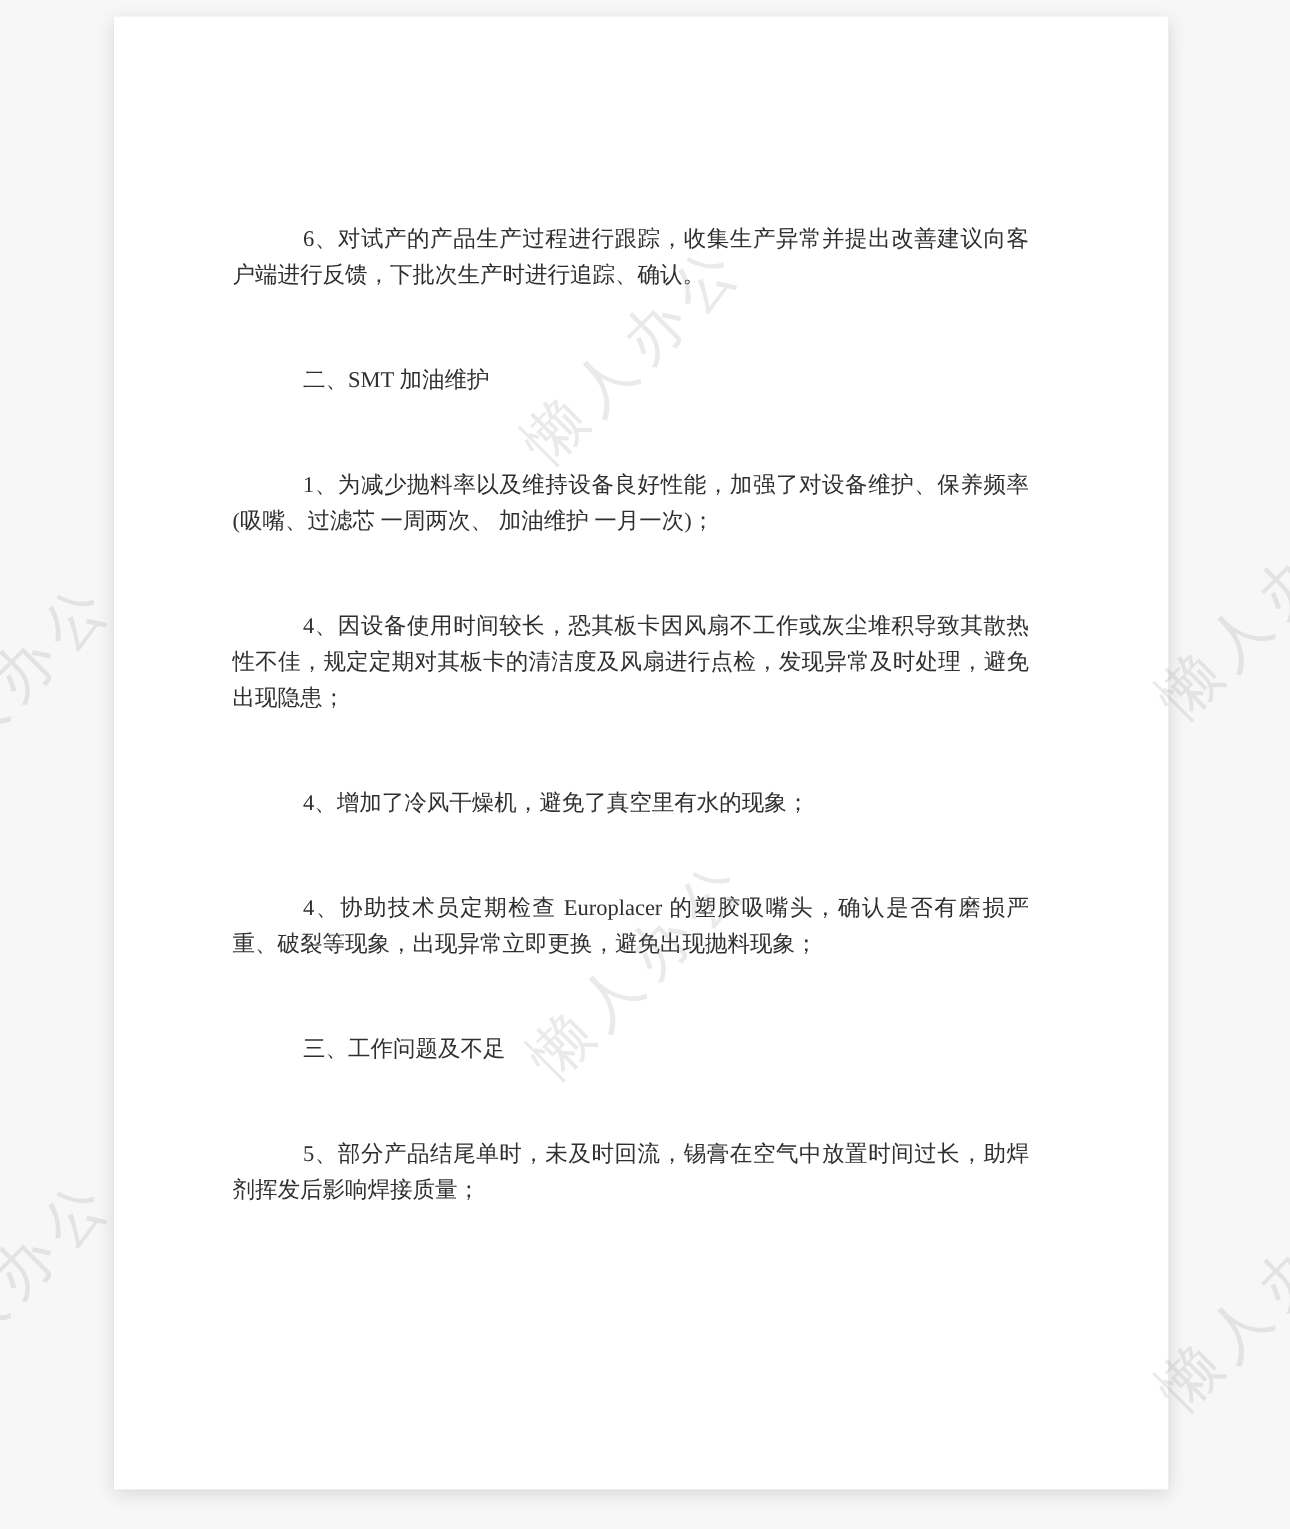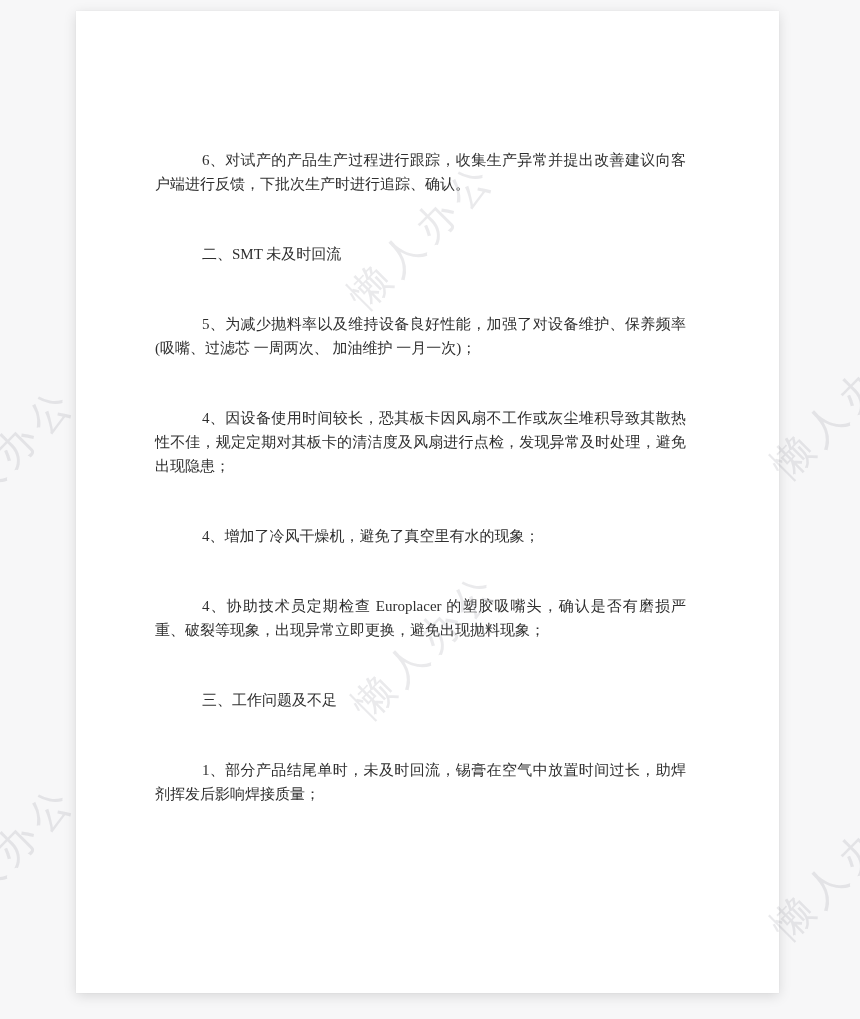--- a/index.html
+++ b/index.html
@@ -66,27 +66,27 @@
   .wm-6 { left: 845px; top: 866px; }
 </style>
 </head>
 <body>
 
 <div class="canvas">
 
   <div class="paper">
     <div class="content">
       <p>6、对试产的产品生产过程进行跟踪，收集生产异常并提出改善建议向客户端进行反馈，下批次生产时进行追踪、确认。</p>
-      <p>二、SMT 未及时回流</p>
-      <p>5、为减少抛料率以及维持设备良好性能，加强了对设备维护、保养频率(吸嘴、过滤芯 一周两次、 加油维护 一月一次)；</p>
+      <p>二、SMT 加油维护</p>
+      <p>1、为减少抛料率以及维持设备良好性能，加强了对设备维护、保养频率(吸嘴、过滤芯 一周两次、 加油维护 一月一次)；</p>
       <p>4、因设备使用时间较长，恐其板卡因风扇不工作或灰尘堆积导致其散热性不佳，规定定期对其板卡的清洁度及风扇进行点检，发现异常及时处理，避免出现隐患；</p>
       <p>4、增加了冷风干燥机，避免了真空里有水的现象；</p>
       <p>4、协助技术员定期检查 Europlacer 的塑胶吸嘴头，确认是否有磨损严重、破裂等现象，出现异常立即更换，避免出现抛料现象；</p>
       <p>三、工作问题及不足</p>
-      <p>1、部分产品结尾单时，未及时回流，锡膏在空气中放置时间过长，助焊剂挥发后影响焊接质量；</p>
+      <p>5、部分产品结尾单时，未及时回流，锡膏在空气中放置时间过长，助焊剂挥发后影响焊接质量；</p>
     </div>
   </div>
 
   <div class="wm-layer">
     <span class="wm wm-1">懒人办公</span>
     <span class="wm wm-2">懒人办公</span>
     <span class="wm wm-3">懒人办公</span>
     <span class="wm wm-4">懒人办公</span>
     <span class="wm wm-5">懒人办公</span>
     <span class="wm wm-6">懒人办公</span>

